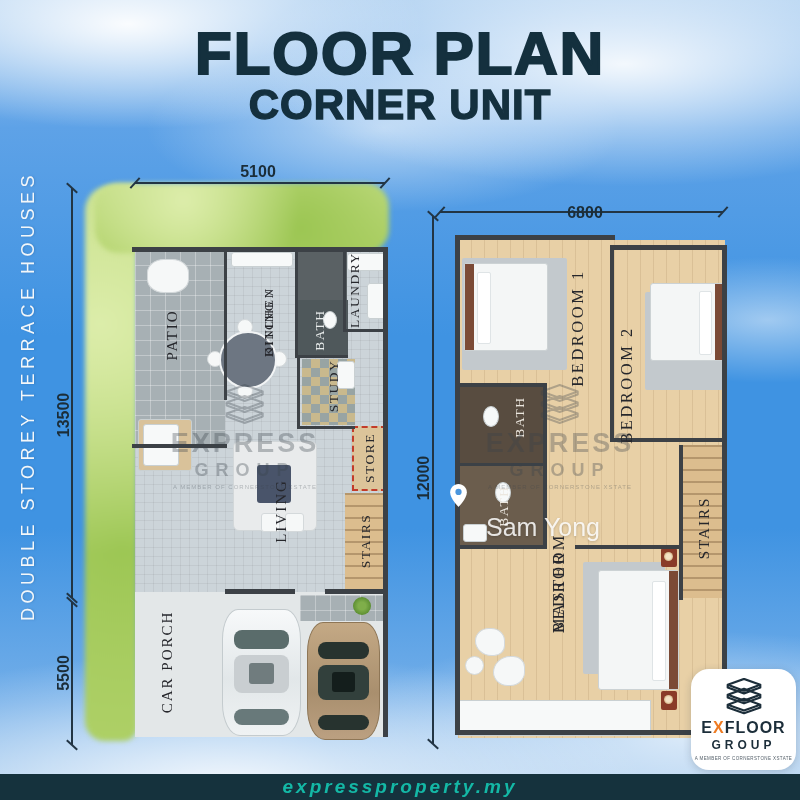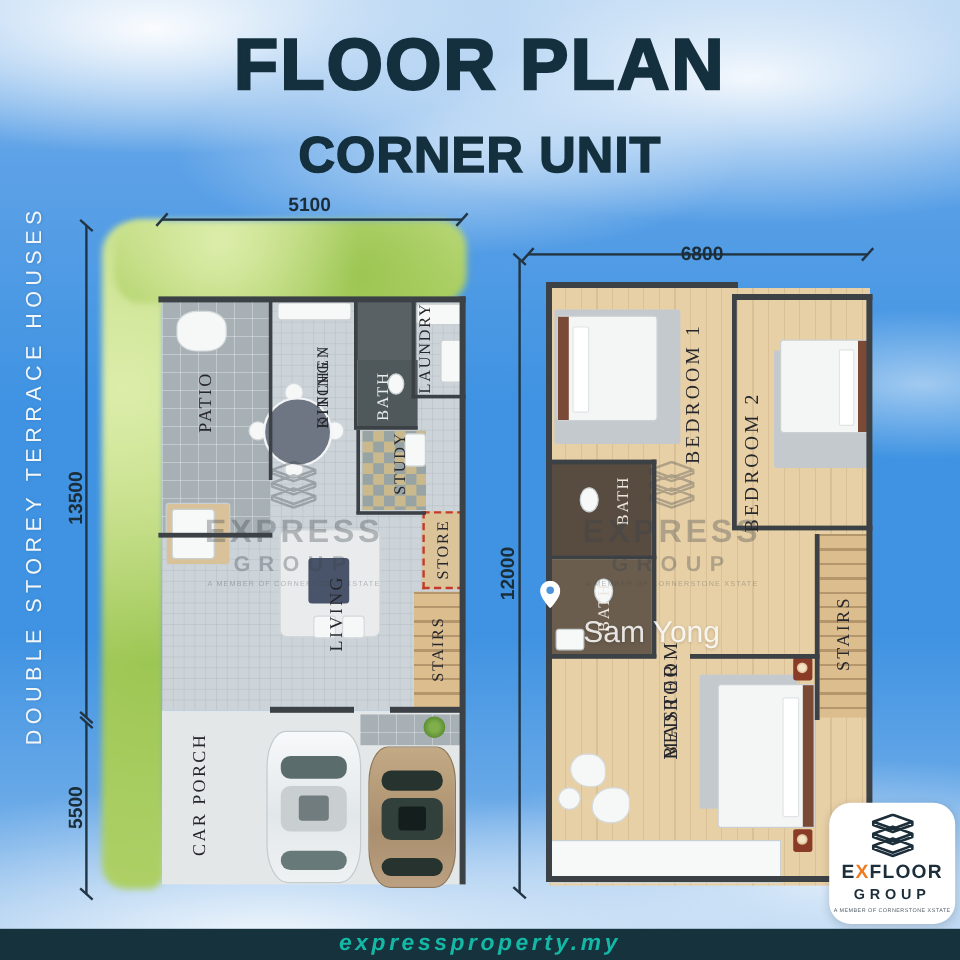--- a/index.html
+++ b/index.html
@@ -12,21 +12,21 @@
       radial-gradient(ellipse 340px 120px at 48% 16%, rgba(255,255,255,.55), rgba(255,255,255,0) 70%),
       radial-gradient(ellipse 260px 90px at 96% 40%, rgba(255,255,255,.5), rgba(255,255,255,0) 70%),
       radial-gradient(ellipse 600px 190px at 28% 98%, rgba(255,255,255,.85), rgba(255,255,255,0) 70%),
       radial-gradient(ellipse 520px 150px at 86% 92%, rgba(255,255,255,.7), rgba(255,255,255,0) 70%),
       linear-gradient(180deg,#a9cdf0 0%,#5ea2e7 16%,#3f93e2 42%,#3f93e2 66%,#74afe9 88%,#a9ccee 100%);
   }
   
   .title{position:absolute;left:0;width:800px;text-align:center;color:#14303e;
     font-weight:bold;line-height:1;}
   .title-main{top:24px;font-size:60px;letter-spacing:2px;-webkit-text-stroke:2.2px #14303e;}
-  .title-sub{top:108px;font-size:42px;letter-spacing:1px;-webkit-text-stroke:1.4px #14303e;}
+  .title-sub{top:84px;font-size:42px;letter-spacing:1px;-webkit-text-stroke:1.4px #14303e;}
   
   .vtext{writing-mode:vertical-rl;transform:rotate(180deg);white-space:nowrap;}
   .side-label{position:absolute;left:10px;top:186px;height:420px;width:36px;display:flex;
     align-items:center;justify-content:center;}
   .side-label .vtext{font-size:18px;letter-spacing:4.5px;color:#f3f7fa;text-shadow:0 1px 2px rgba(40,90,140,.35);}
   
   .rl{position:absolute;writing-mode:vertical-rl;transform:translate(-50%,-50%) rotate(180deg);
     font-family:"Liberation Serif",serif;font-size:15px;letter-spacing:2px;color:#26272c;
     white-space:nowrap;line-height:1.25;z-index:30;}
   .rl span{display:block;}

